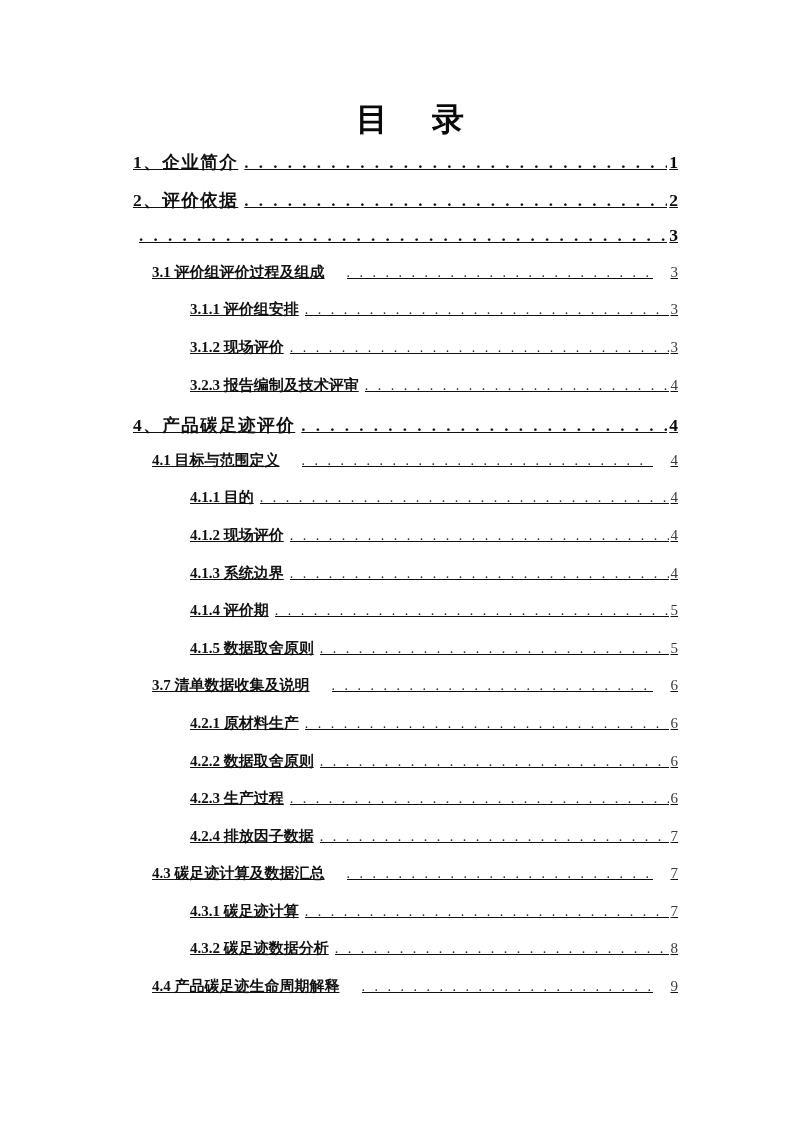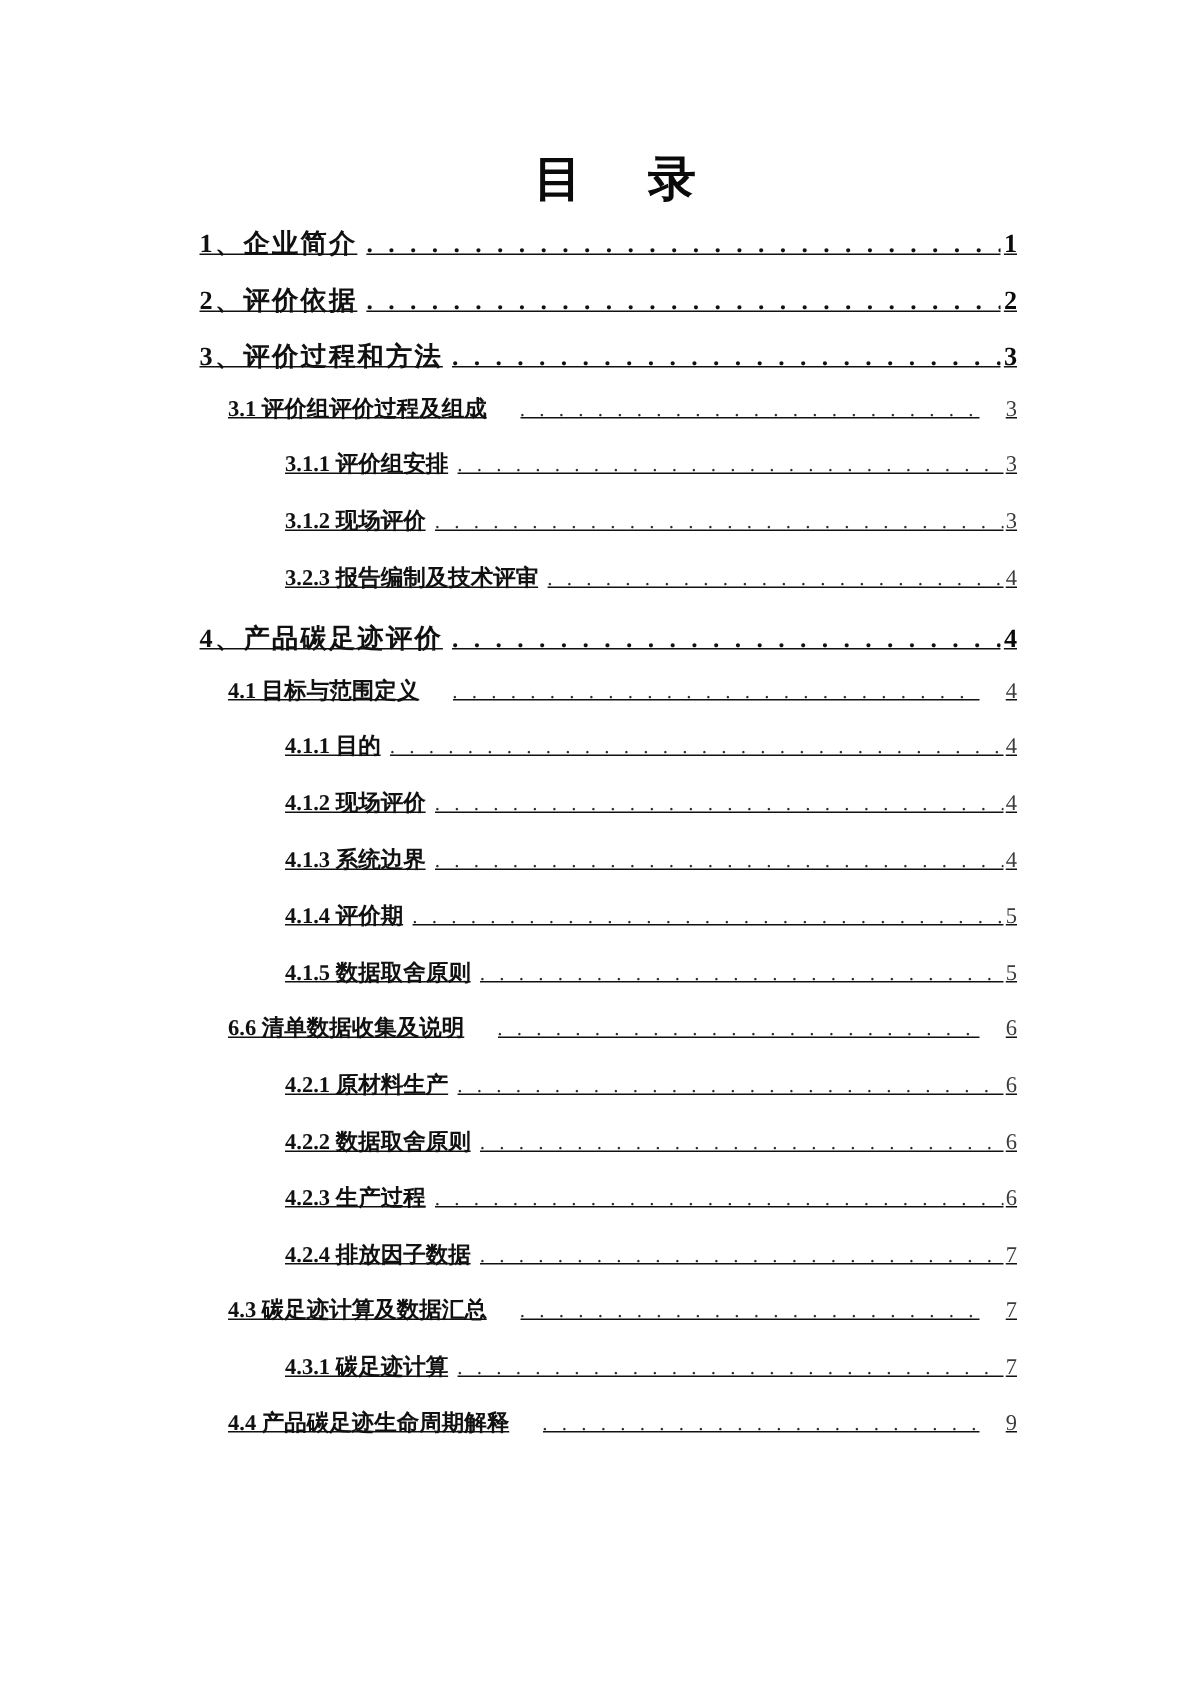--- a/index.html
+++ b/index.html
@@ -77,21 +77,20 @@
       <span class="lbl">1、企业简介</span>
         <span class="leader"></span>
         <span class="pg">1</span>
     </div>
     <div class="row l1">
       <span class="lbl">2、评价依据</span>
         <span class="leader"></span>
         <span class="pg">2</span>
     </div>
     <div class="row l1">
-      <span class="lbl">3、评价过程和方法</span>
         <span class="leader"></span>
         <span class="pg">3</span>
     </div>
     <div class="row l2">
       <span class="lbl">3.1 评价组评价过程及组成</span>
         <span class="leader"></span>
         <span class="pg">3</span>
     </div>
     <div class="row l3">
       <span class="lbl">3.1.1 评价组安排</span>
@@ -137,21 +136,21 @@
       <span class="lbl">4.1.4 评价期</span>
         <span class="leader"></span>
         <span class="pg">5</span>
     </div>
     <div class="row l3">
       <span class="lbl">4.1.5 数据取舍原则</span>
         <span class="leader"></span>
         <span class="pg">5</span>
     </div>
     <div class="row l2">
-      <span class="lbl">6.6 清单数据收集及说明</span>
+      <span class="lbl">3.7 清单数据收集及说明</span>
         <span class="leader"></span>
         <span class="pg">6</span>
     </div>
     <div class="row l3">
       <span class="lbl">4.2.1 原材料生产</span>
         <span class="leader"></span>
         <span class="pg">6</span>
     </div>
     <div class="row l3">
       <span class="lbl">4.2.2 数据取舍原则</span>
@@ -171,19 +170,24 @@
     <div class="row l2">
       <span class="lbl">4.3 碳足迹计算及数据汇总</span>
         <span class="leader"></span>
         <span class="pg">7</span>
     </div>
     <div class="row l3">
       <span class="lbl">4.3.1 碳足迹计算</span>
         <span class="leader"></span>
         <span class="pg">7</span>
     </div>
+    <div class="row l3">
+      <span class="lbl">4.3.2 碳足迹数据分析</span>
+        <span class="leader"></span>
+        <span class="pg">8</span>
+    </div>
     <div class="row l2">
       <span class="lbl">4.4 产品碳足迹生命周期解释</span>
         <span class="leader"></span>
         <span class="pg">9</span>
     </div>
   </div>
 </div>
 
 </body></html>

